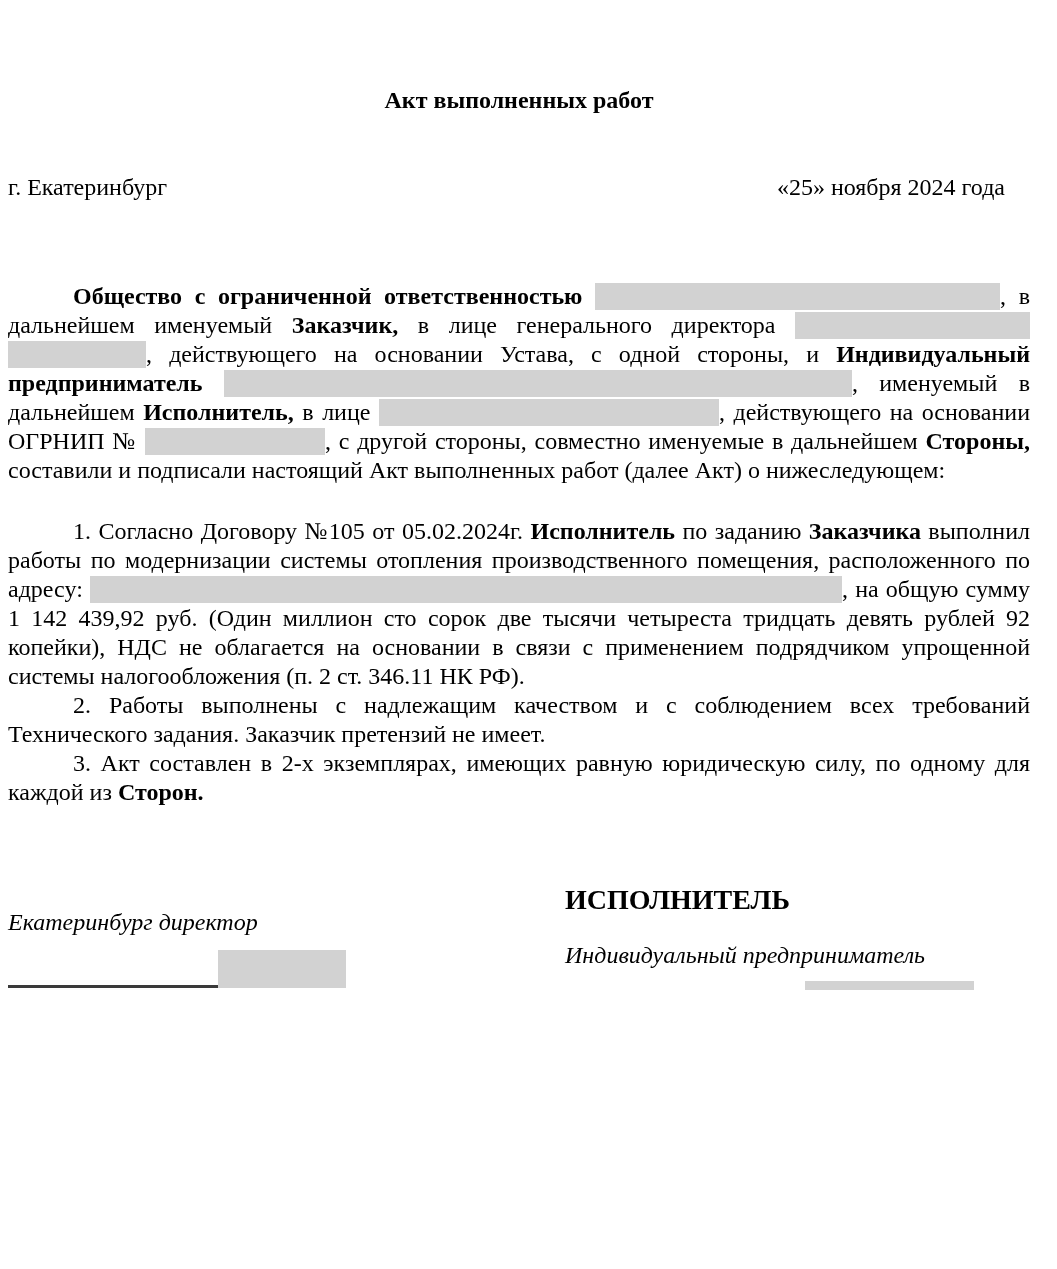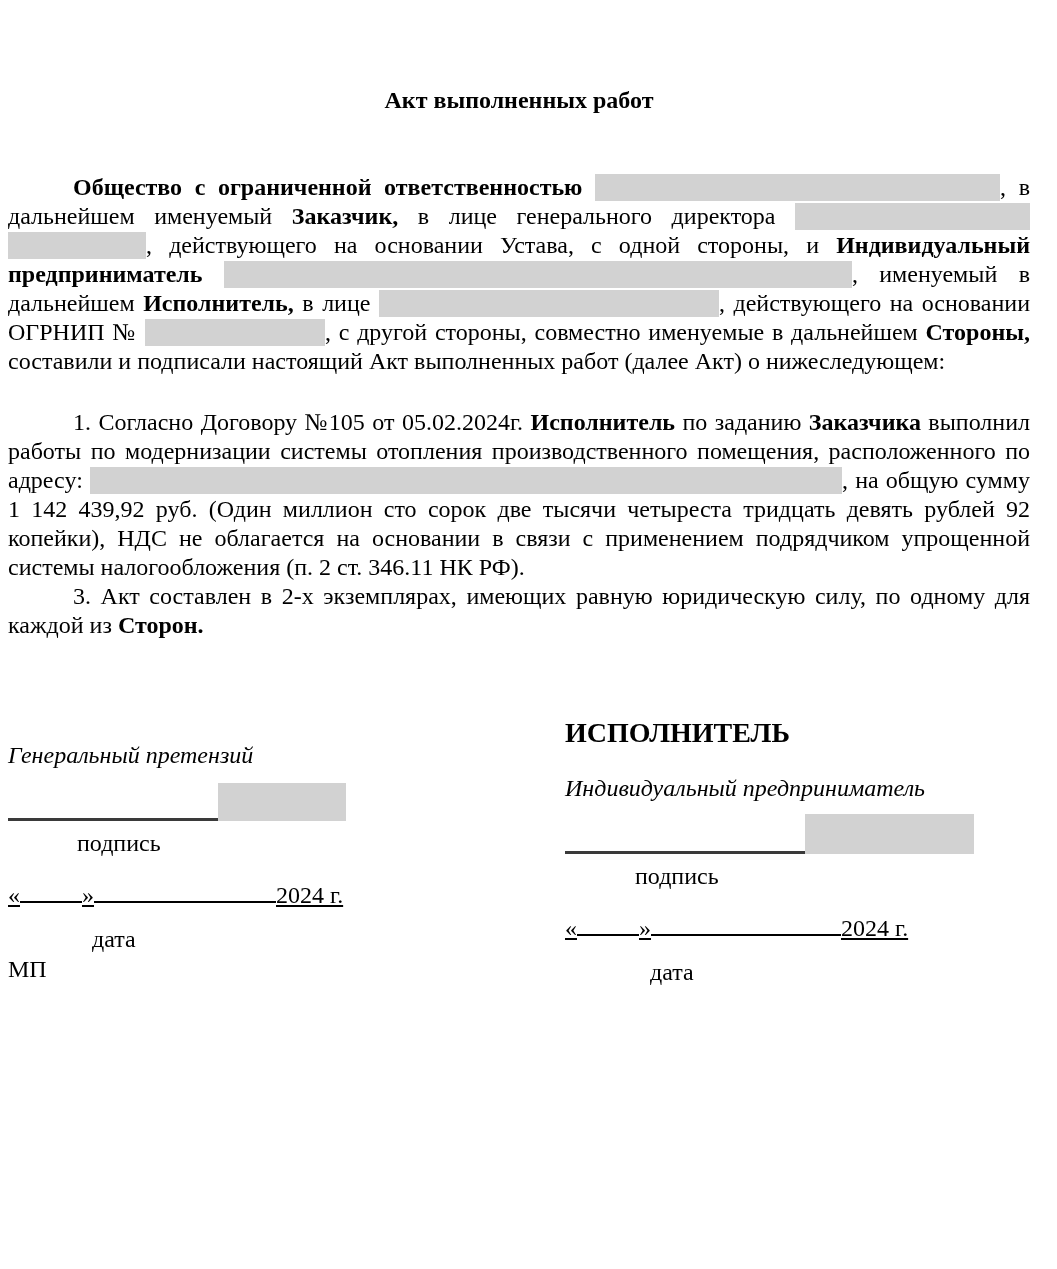--- a/index.html
+++ b/index.html
@@ -114,32 +114,37 @@
     line-height:29px;
   }
 </style>
 </head>
 <body>
 
 <div class="page">
 
   <h1 class="doc-title">Акт выполненных работ</h1>
 
+  <div class="city-date">
+    <span>г. Екатеринбург</span>
+    <span>«25» ноября 2024 года</span>
+  </div>
 
   <p class="para"><b>Общество с ограниченной ответственностью </b><span class="redact" style="width: 405px;"></span><span>, в дальнейшем именуемый </span><b>Заказчик,</b><span> в лице генерального директора </span><span class="redact" style="width: 235px;"></span><span> </span><span class="redact" style="width: 138px;"></span><span>, действующего на основании Устава, с одной стороны, и </span><b>Индивидуальный предприниматель</b><span> </span><span class="redact" style="width: 628px;"></span><span>, именуемый в дальнейшем </span><b>Исполнитель,</b><span> в лице </span><span class="redact" style="width: 340px;"></span><span>, действующего на основании ОГРНИП № </span><span class="redact" style="width: 180px;"></span><span>, с другой стороны, совместно именуемые в дальнейшем </span><b>Стороны,</b><span> составили и подписали настоящий Акт выполненных работ (далее Акт) о нижеследующем:</span></p>
 
   <div class="items">
     <p class="para"><span>1. Согласно Договору №105 от 05.02.2024г. </span><b>Исполнитель</b><span> по заданию </span><b>Заказчика</b><span> выполнил работы по модернизации системы отопления производственного помещения, расположенного по адресу: </span><span class="redact" style="width: 752px;"></span><span>, на общую сумму 1 142 439,92 руб. (Один миллион сто сорок две тысячи четыреста тридцать девять рублей 92 копейки), НДС не облагается на основании в связи с применением подрядчиком упрощенной системы налогообложения (п. 2 ст. 346.11 НК РФ).</span></p>
+    <p class="para"><span>2. Работы выполнены с надлежащим качеством и с соблюдением всех требований Технического задания. Заказчик претензий не имеет.</span></p>
     <p class="para"><span>3. Акт составлен в 2-х экземплярах, имеющих равную юридическую силу, по одному для каждой из </span><b>Сторон.</b></p>
   </div>
 
   <div class="sig-grid">
 
     <div class="sig-col col-left">
-      <div class="sig-role">Генеральный претензий</div>
+      <div class="sig-role">Екатеринбург директор</div>
       <div class="sig-row">
         <span class="sig-line"></span>
         <span class="sig-redact"></span>
       </div>
       <div class="sign-label">подпись</div>
       <div class="date-row"><span>«</span><span class="blank day"></span><span>»</span><span class="blank month"></span><span>2024 г.</span></div>
       <div class="date-label">дата</div>
       <div class="stamp">МП</div>
     </div>
 

